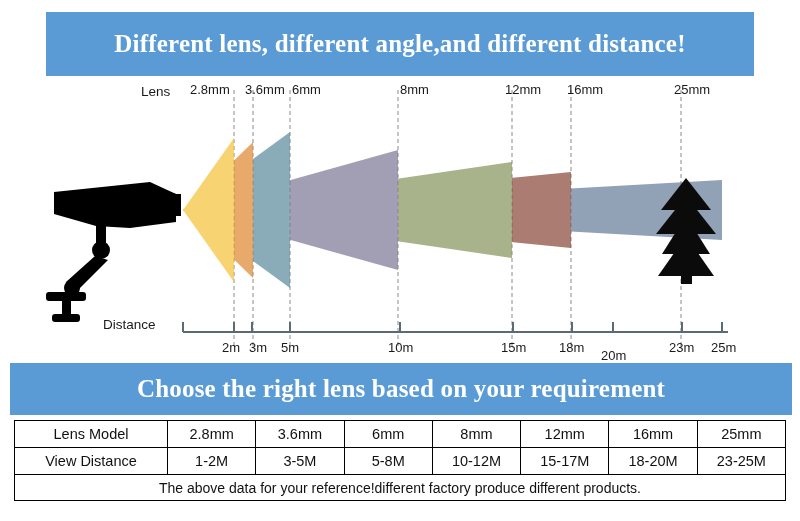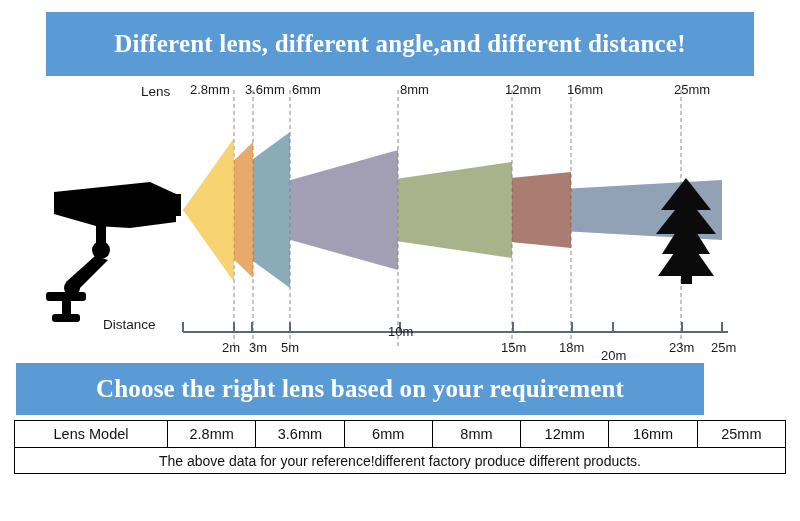--- a/index.html
+++ b/index.html
@@ -10,21 +10,21 @@
   #stage{position:absolute;left:0;top:0;width:800px;height:521px;}
 
   
   .banner{
     position:absolute;background:#5B9BD5;color:#ffffff;
     display:flex;align-items:center;justify-content:center;
     font-family:"Liberation Serif", serif;font-weight:bold;
     letter-spacing:.2px;text-align:center;
   }
   #title-banner{left:46px;top:12px;width:708px;height:64px;font-size:25px;}
-  #subtitle-banner{left:16px;top:363px;width:688px;height:52px;font-size:25px;}
+  #subtitle-banner{left:10px;top:363px;width:782px;height:52px;font-size:25px;}
 
   
   #diagram{position:absolute;left:0;top:64px;width:800px;height:300px;}
   #diagram svg{display:block;}
 
   .lens-label,.dist-label{
     position:absolute;font-size:13px;color:#1a1a1a;white-space:nowrap;
   }
   .axis-word{position:absolute;font-size:13.5px;color:#1a1a1a;white-space:nowrap;}
 
@@ -116,21 +116,21 @@
     <span class="lens-label" style="left:245px;top:18px;">3.6mm</span>
     <span class="lens-label" style="left:292px;top:18px;">6mm</span>
     <span class="lens-label" style="left:400px;top:18px;">8mm</span>
     <span class="lens-label" style="left:505px;top:18px;">12mm</span>
     <span class="lens-label" style="left:567px;top:18px;">16mm</span>
     <span class="lens-label" style="left:674px;top:18px;">25mm</span>
 
     <span class="dist-label" style="left:222px;top:276px;">2m</span>
     <span class="dist-label" style="left:249px;top:276px;">3m</span>
     <span class="dist-label" style="left:281px;top:276px;">5m</span>
-    <span class="dist-label" style="left:388px;top:260px;">10m</span>
+    <span class="dist-label" style="left:388px;top:276px;">10m</span>
     <span class="dist-label" style="left:501px;top:276px;">15m</span>
     <span class="dist-label" style="left:559px;top:276px;">18m</span>
     <span class="dist-label" style="left:601px;top:276px;margin-top:8px;">20m</span>
     <span class="dist-label" style="left:669px;top:276px;">23m</span>
     <span class="dist-label" style="left:711px;top:276px;">25m</span>
   </div>
 
   <div id="subtitle-banner" class="banner">
     <span>Choose the right lens based on your requirement</span>
   </div>
@@ -141,18 +141,28 @@
         <td class="rowhead">Lens Model</td>
         <td>2.8mm</td>
         <td>3.6mm</td>
         <td>6mm</td>
         <td>8mm</td>
         <td>12mm</td>
         <td>16mm</td>
         <td>25mm</td>
       </tr>
       <tr>
+        <td class="rowhead">View Distance</td>
+        <td>1-2M</td>
+        <td>3-5M</td>
+        <td>5-8M</td>
+        <td>10-12M</td>
+        <td>15-17M</td>
+        <td>18-20M</td>
+        <td>23-25M</td>
+      </tr>
+      <tr>
         <td class="footnote" colspan="8">The above data for your reference!different factory produce different products.</td>
       </tr>
     </tbody>
   </table>
 
 </div>
 
 </body></html>

